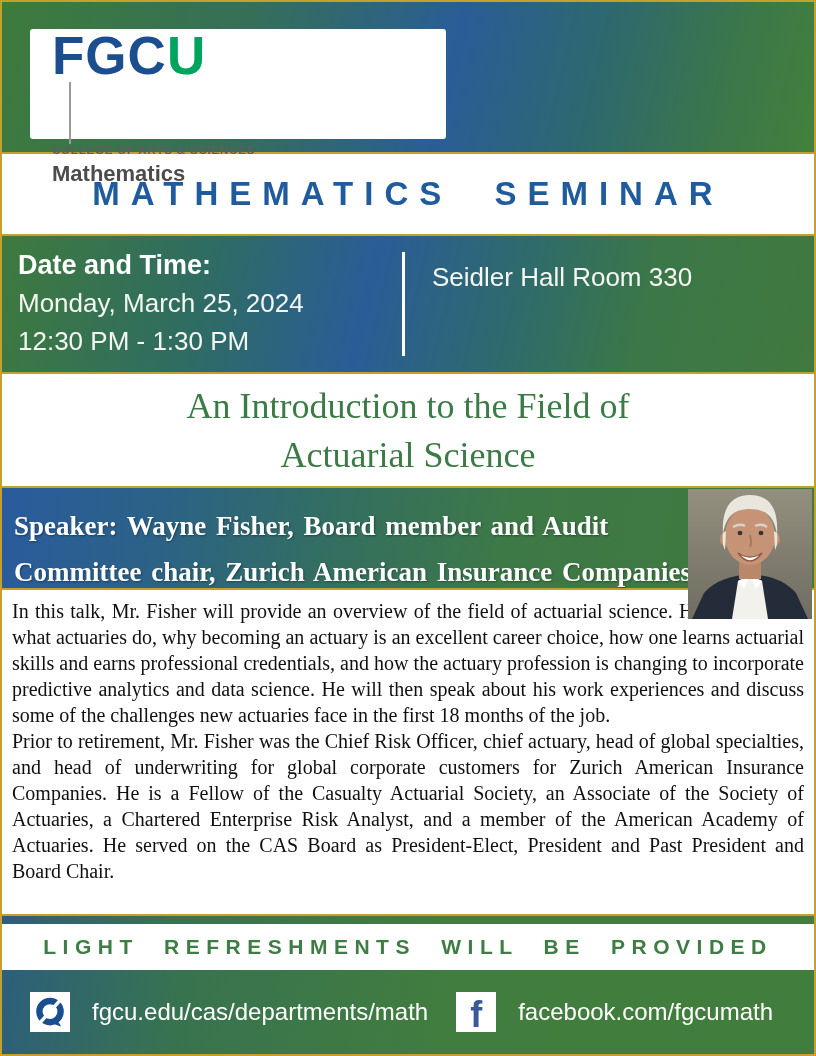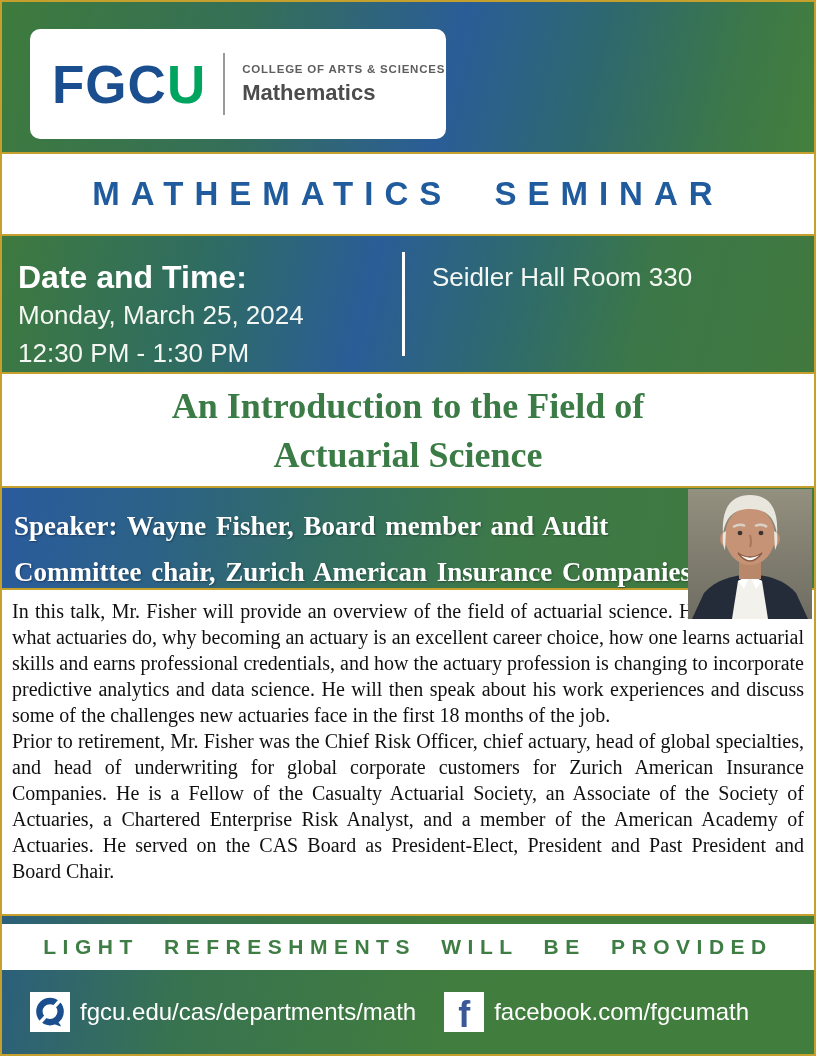--- a/index.html
+++ b/index.html
@@ -9,46 +9,46 @@
     font-family:"Liberation Sans",sans-serif;background:#fff;
   }
   .gold-sep{height:2px;background:#C5A02C;flex:0 0 auto;}
   
   .header{
     height:150px;flex:0 0 auto;position:relative;
     background:linear-gradient(103deg,#3E7B3C 0%,#356F58 30%,#2A5D97 55%,#2E686F 72%,#3B774A 88%,#44803C 100%);
   }
   .logo-card{
     position:absolute;left:28px;top:27px;width:416px;height:110px;background:#fff;
-    border-radius:10px;display:flex;align-items:center;padding:0 22px;box-sizing:border-box;
+    border-radius:3px;display:flex;padding:0 22px;box-sizing:border-box;flex-direction:column;
   }
   .logo-acronym{font-size:53px;font-weight:bold;color:#1B4E8E;letter-spacing:1px;line-height:1;}
   .logo-acronym .accent{color:#00A45F;}
   .logo-divider{width:2px;height:62px;background:#9a9a9a;margin:0 17px;flex:0 0 auto;}
   .logo-college{font-size:11.5px;font-weight:bold;letter-spacing:.8px;color:#5E5E5E;margin-bottom:5px;white-space:nowrap;}
   .logo-dept{font-size:22px;font-weight:bold;color:#4C4C4C;}
   
   .seminar-band{
     height:80px;flex:0 0 auto;background:#fff;display:flex;align-items:center;justify-content:center;
     font-size:33px;font-weight:bold;color:#1F5B9D;letter-spacing:11px;word-spacing:22px;white-space:nowrap;
   }
   
   .info-band{
     height:136px;flex:0 0 auto;position:relative;color:#fff;
     background:linear-gradient(103deg,#3E7A3E 0%,#2F6C62 25%,#2A5D97 45%,#2E6A6E 62%,#3B7748 78%,#41793E 100%);
   }
   .info-left{position:absolute;left:16px;top:10px;}
-  .info-label{font-size:32px;font-weight:bold;line-height:38px;margin-top:12px;}
+  .info-label{font-size:27px;font-weight:bold;line-height:38px;}
   .info-value{font-size:26px;line-height:38px;color:#f4f7f2;}
   .info-divider{position:absolute;left:400px;top:16px;width:3px;height:104px;background:#fff;}
   .info-right{position:absolute;left:430px;top:22px;}
   
   .title-band{
     height:112px;flex:0 0 auto;background:#fff;text-align:center;padding-top:8px;box-sizing:border-box;
-    font-family:"Liberation Serif",serif;font-weight:bold;font-size:36px;line-height:49px;color:#3B7B45;
+    font-family:"Liberation Serif",serif;font-weight:normal;font-size:36px;line-height:49px;color:#3B7B45;
   }
   
   .speaker-band{
     height:100px;flex:0 0 auto;position:relative;
     background:linear-gradient(100deg,#2A5B9D 0%,#2C6286 20%,#336E62 40%,#3D7947 62%,#41793E 100%);
   }
   .speaker-text{
     position:absolute;left:12px;top:15px;width:680px;color:#fff;
     font-family:"Liberation Serif",serif;font-weight:bold;font-size:27px;line-height:46px;
     text-shadow:1px 1px 2px rgba(0,0,0,.35);word-spacing:3px;
@@ -67,21 +67,21 @@
     background:linear-gradient(100deg,#2C5F7B 0%,#387350 22%,#417D3E 55%,#417D3C 100%);
   }
   .refresh-band{
     height:46px;flex:0 0 auto;background:#fff;display:flex;align-items:center;justify-content:center;
     font-size:21px;font-weight:bold;color:#3E7D44;letter-spacing:6.5px;word-spacing:13px;white-space:nowrap;
   }
   .footer{
     flex:1;display:flex;align-items:center;gap:28px;padding-left:28px;color:#fff;
     background:linear-gradient(100deg,#2C5F7B 0%,#387350 22%,#417D3E 55%,#417D3C 100%);
   }
-  .footer-item{display:flex;align-items:center;gap:10px;}
+  .footer-item{display:flex;align-items:center;gap:22px;}
   .icon-box{width:40px;height:40px;background:#fff;display:flex;align-items:center;justify-content:center;flex:0 0 auto;}
   .fb-glyph{color:#3B5998;font-size:36px;font-weight:bold;line-height:1;transform:translateY(3px);}
   .footer-link{font-size:24px;color:#fff;white-space:nowrap;}
 </style>
 </head>
 <body>
 
 <div class="poster">
 
   <div class="header">

